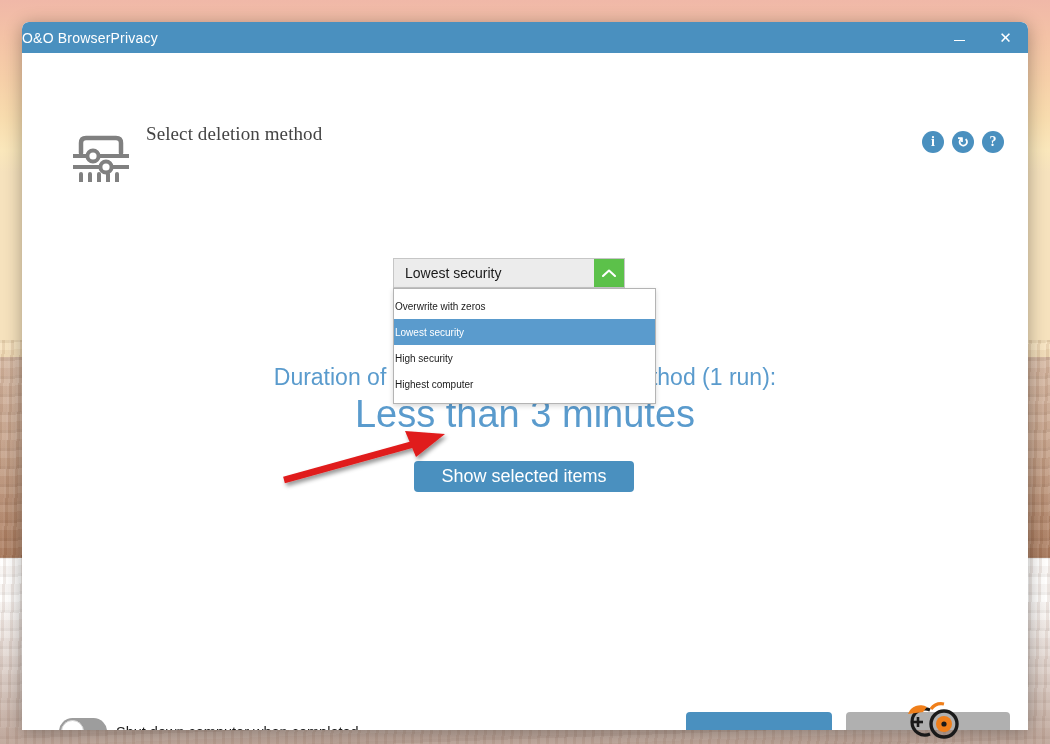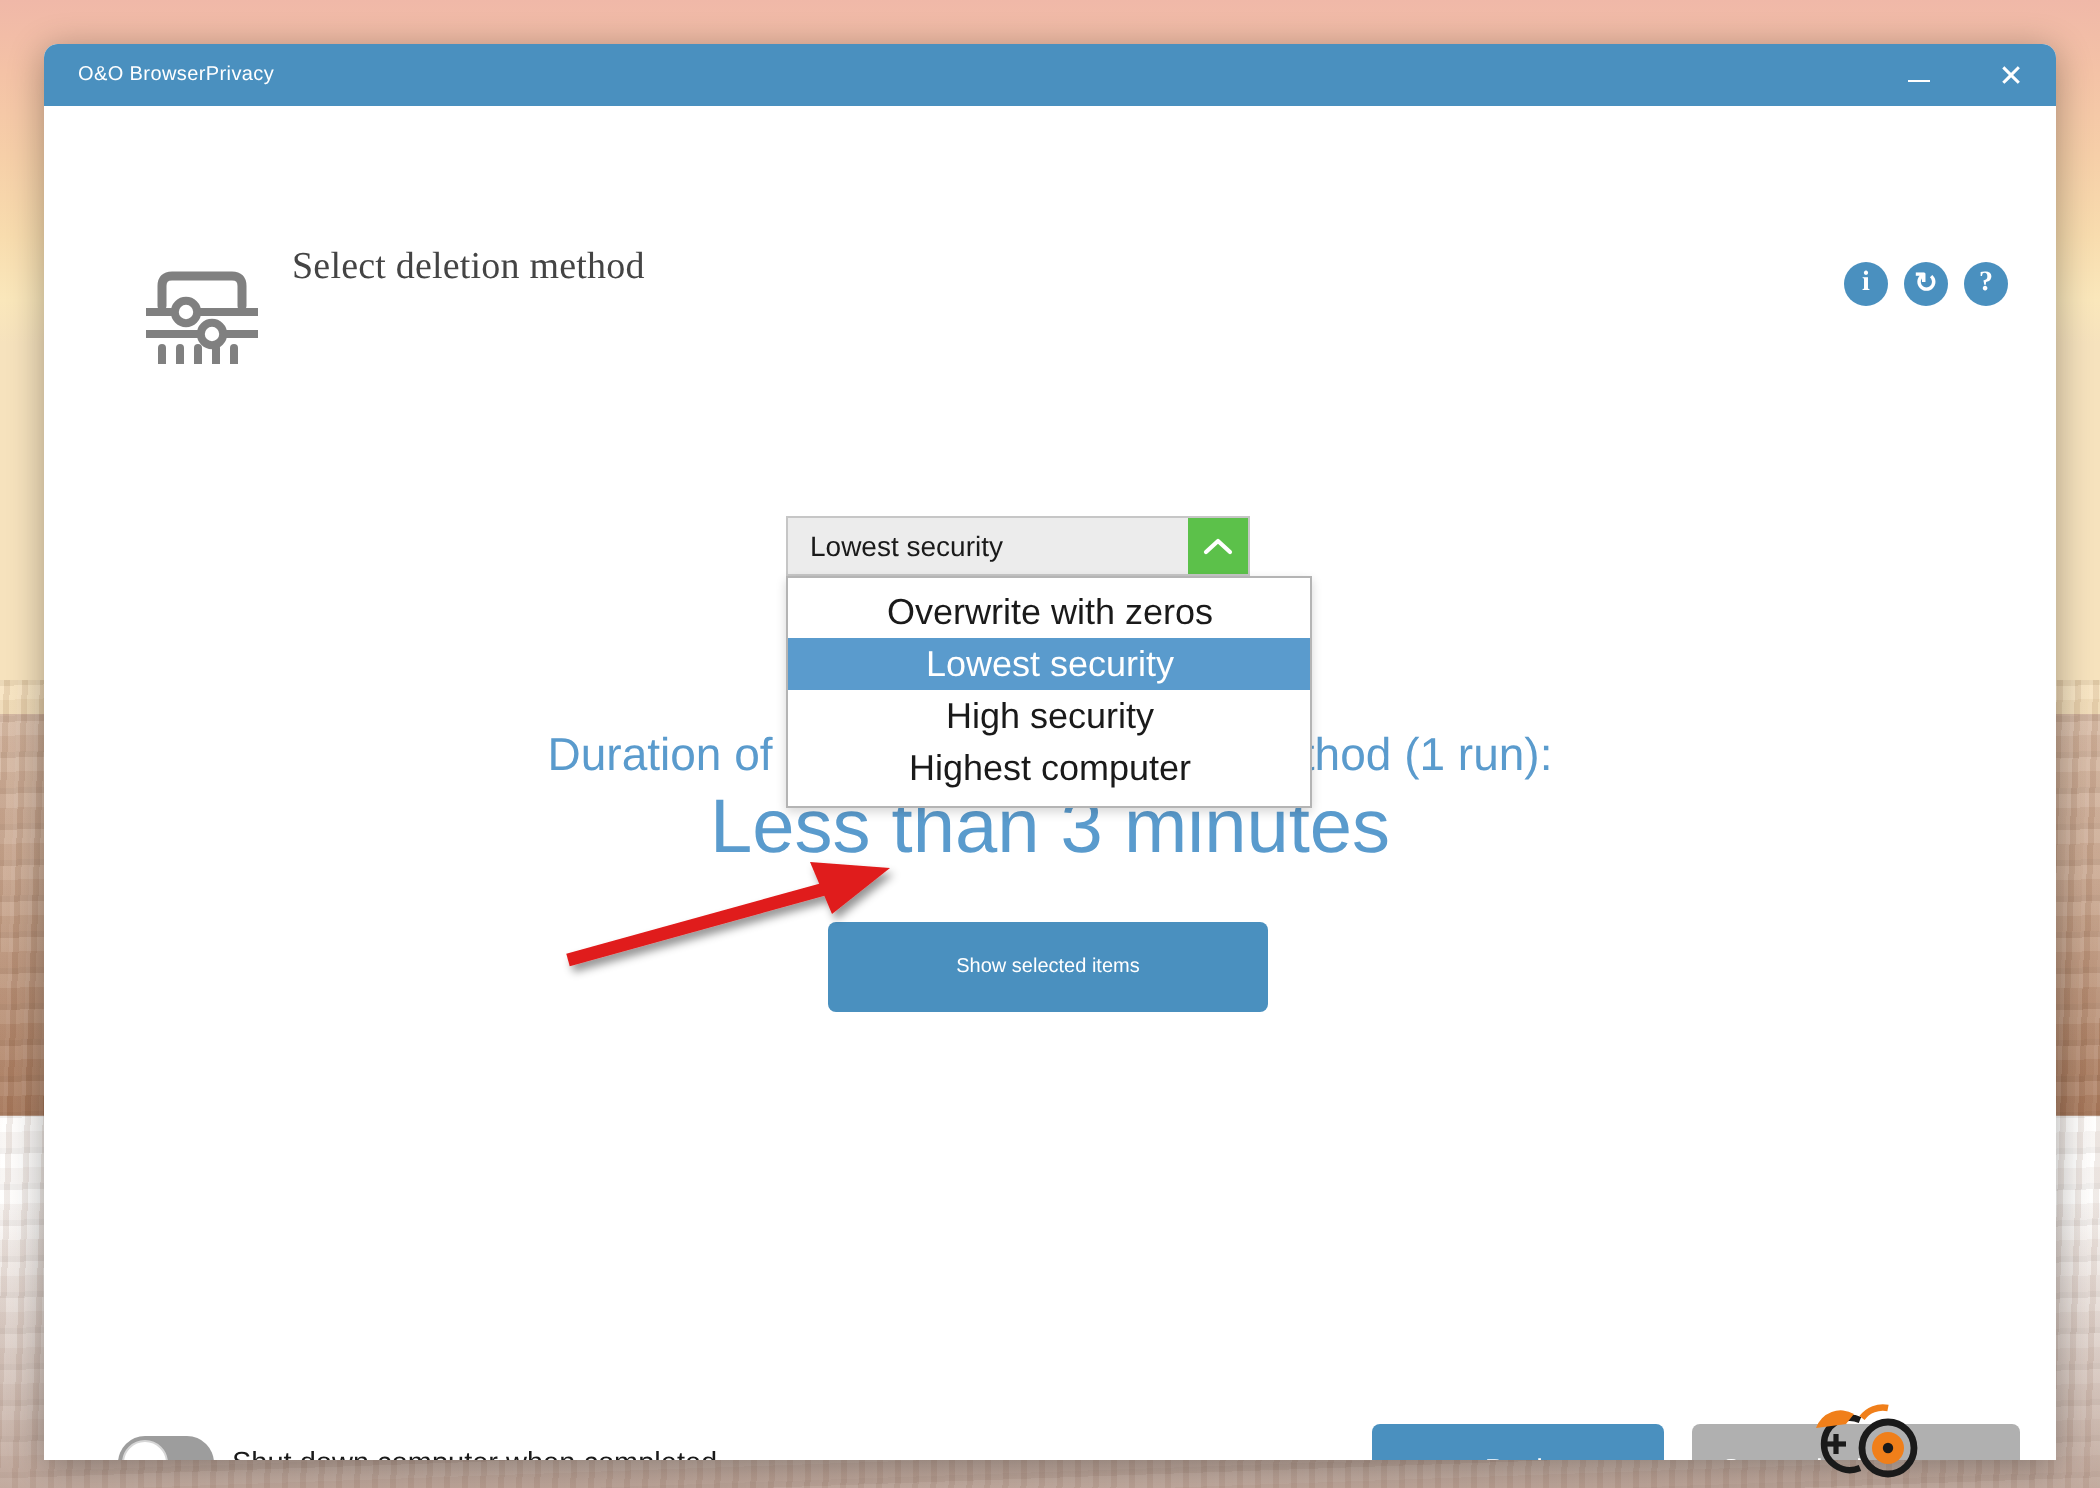--- a/index.html
+++ b/index.html
@@ -46,21 +46,21 @@
     box-shadow:0 3px 18px rgba(0,0,0,0.33);
     overflow:hidden;
   }
 
   
   #titlebar {
     height:31px; background:#4a90bf; border-radius:6px 6px 0 0;
     display:flex; align-items:center; position:relative;
   }
   #apptitle {
-    color:#ffffff; font-size:10px; padding-left:17px; letter-spacing:0.2px;
+    color:#ffffff; font-size:14px; letter-spacing:0.2px;
     font-weight:400;
   }
   .wbtn {
     position:absolute; top:0; width:45px; height:31px;
     display:flex; align-items:center; justify-content:center;
     color:#ffffff; font-size:15px; cursor:default;
   }
   #btn-min { right:46px; }
   #btn-close { right:0px; }
   #btn-min .glyph { display:block; width:11px; height:1px; background:#fff; margin-top:6px; }
@@ -87,23 +87,23 @@
     position:absolute; left:0; right:0; top:182px; text-align:center;
     font-size:23px; color:#5a9bcd; font-weight:400; white-space:nowrap;
   }
   #durvalue {
     position:absolute; left:0; right:0; top:211px; text-align:center;
     font-size:38px; color:#5a9bcd; font-weight:400; white-space:nowrap;
   }
 
   
   #showsel {
-    position:absolute; left:392px; top:279px; width:220px; height:45px;
+    position:absolute; left:392px; top:279px; width:220px; height:31px;
     background:#4a90bf; color:#fff; border:none; border-radius:4px;
-    font-size:10px; font-family:"Liberation Sans", sans-serif; cursor:pointer;
+    font-size:18px; font-family:"Liberation Sans", sans-serif; cursor:pointer;
   }
 
   
   #combowrap { position:absolute; left:371px; top:76px; width:232px; }
   #combofield {
     display:flex; height:30px; border:1px solid #c6c6c6; background:#ececec;
     align-items:stretch;
   }
   #combotext {
     flex:1; display:flex; align-items:center; padding-left:11px;
@@ -115,21 +115,21 @@
   }
 
   
   #droplist {
     position:absolute; left:0px; top:30px; width:263px;
     background:#ffffff; border:1px solid #b4b4b4;
     box-shadow:0 2px 5px rgba(0,0,0,0.16); padding:4px 0 6px 0;
   }
   .dopt {
     height:26px; display:flex; align-items:center; padding-left:1px;
-    font-size:18px; color:#1a1a1a; cursor:pointer;justify-content:center;
+    font-size:10px; color:#1a1a1a; cursor:pointer;
   }
   .dopt.sel { background:#5a9bcd; color:#ffffff; }
 
   
   #arrow { position:absolute; left:240px; top:240px; width:200px; height:70px; pointer-events:none; }
 
   
   #footer { position:relative; height:72px; background:#fff; }
   #toggle {
     position:absolute; left:37px; top:20px; width:48px; height:27px;

